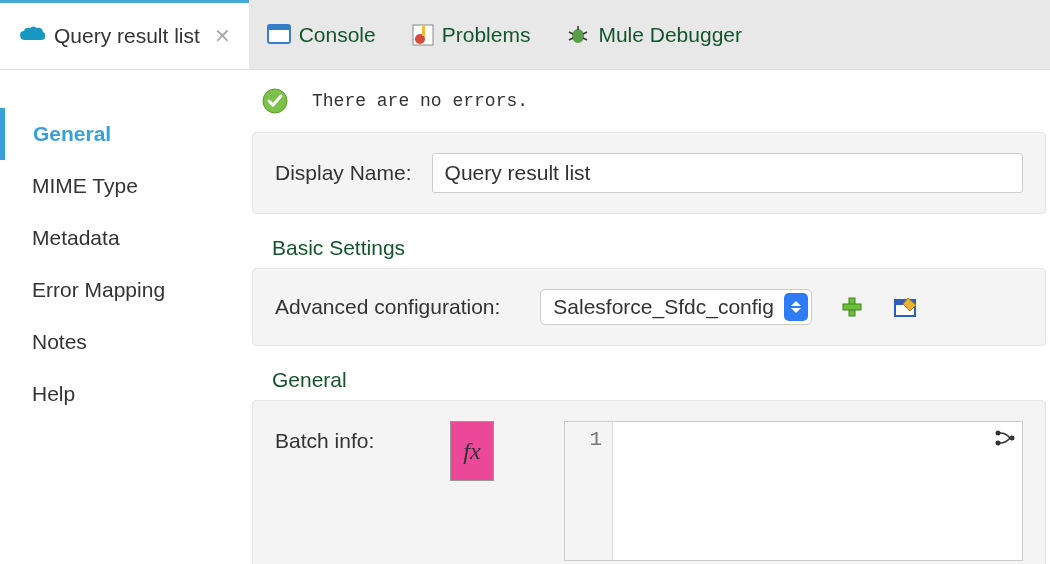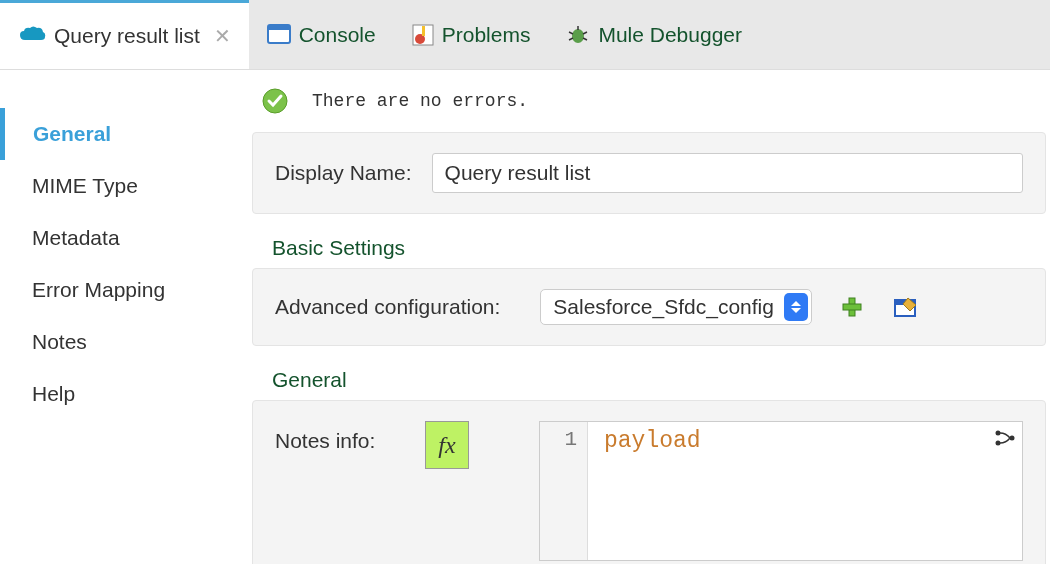--- a/index.html
+++ b/index.html
@@ -141,29 +141,30 @@
     }
     .chev { width: 0; height: 0; border-left: 5px solid transparent; border-right: 5px solid transparent; }
     .chev.up { border-bottom: 5px solid #fff; }
     .chev.down { border-top: 5px solid #fff; }
     .icon-btn {
       width: 28px; height: 28px;
       display: inline-flex; align-items: center; justify-content: center;
       cursor: pointer;
     }
     .fx-btn {
-      width: 44px; height: 48px;
+      width: 44px; height: 60px;
       border: 1px solid #999;
-      background: #bef264;
+      background: #ec4899;
       display: inline-flex; align-items: center; justify-content: center;
       font-family: Georgia, serif;
       font-style: italic;
       font-size: 24px;
       color: #333;
       cursor: pointer;
+      margin-left: 25px;
     }
     .code-area {
       display: flex;
       border: 1px solid #ccc;
       background: #fff;
       height: 140px;
       flex: 1;
     }
     .gutter {
       width: 48px;
@@ -302,29 +303,28 @@
                 <path d="M14 2 L22 9 L16 15 L9 8 Z" fill="#e8b13a" stroke="#9e7a1d"></path>
               </svg>
           </span>
         </div>
       </div>
     </div>
 
     <div class="section-title">General</div>
     <div class="panel" style="padding-bottom:30px;">
       <div class="field-row" style="align-items:flex-start;">
-        <span class="field-label" style="padding-top:8px; min-width:130px;">Notes info:</span>
+        <span class="field-label" style="padding-top:8px; min-width:130px;">Batch info:</span>
         <div class="fx-btn">fx</div>
         <div style="width:30px;"></div>
         <div class="code-area">
           <div class="gutter">
             <div>1</div>
           </div>
           <div class="code-body">
-            <span>payload</span>
             <span class="code-overflow-icon">
               <svg width="22" height="18" viewBox="0 0 22 18">
                   <circle cx="4" cy="4" r="2.5" fill="#333"></circle>
                   <circle cx="4" cy="14" r="2.5" fill="#333"></circle>
                   <circle cx="18" cy="9" r="2.5" fill="#333"></circle>
                   <path d="M6 4 Q12 4 16 9 M6 14 Q12 14 16 9" stroke="#333" stroke-width="1.5" fill="none"></path>
                 </svg>
             </span>
           </div>
         </div>

